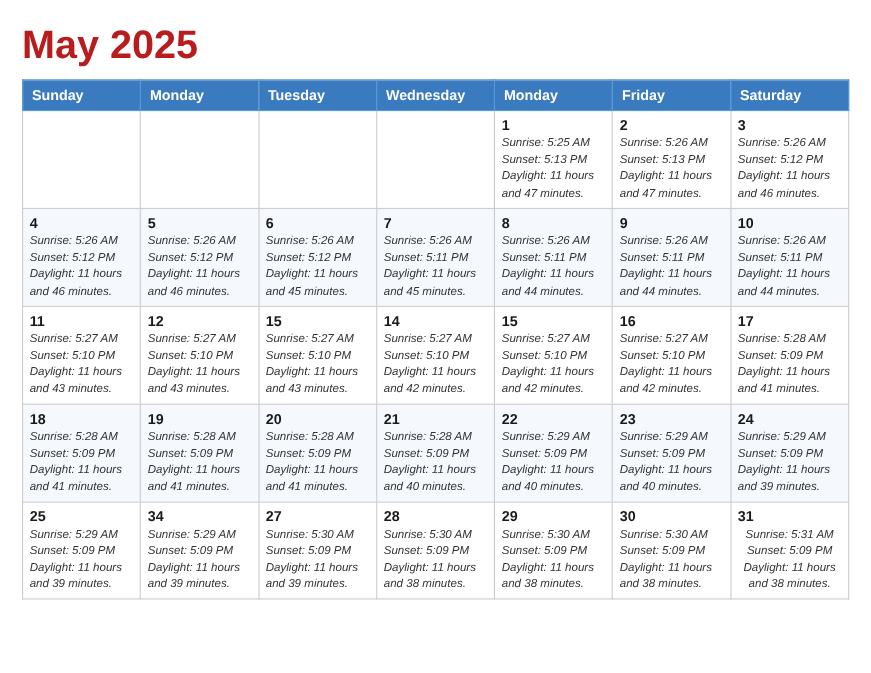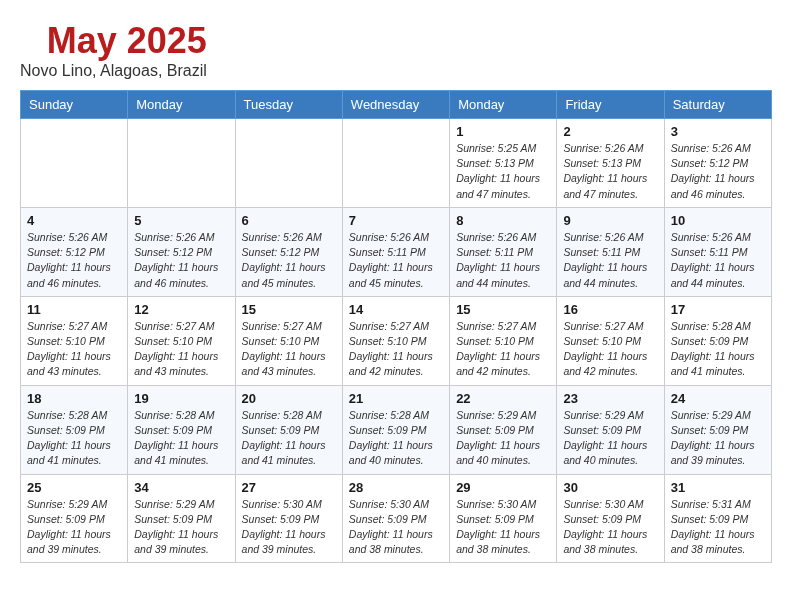--- a/index.html
+++ b/index.html
@@ -50,21 +50,21 @@
       width: 100%;
       border-collapse: collapse;
       font-size: 11px;
     }
     thead tr th {
       background: #3a7abf;
       color: #fff;
       text-align: left;
       padding: 6px 8px;
       font-size: 13px;
-      font-weight: normal;
+      font-weight: bold;
       border: 1px solid #5a9ad4;
     }
     tbody tr td {
       border: 1px solid #ccc;
       vertical-align: top;
       padding: 5px 6px;
       width: calc(100%/7);
       height: 80px;
       background: #fff;
     }
@@ -87,21 +87,20 @@
     .empty-cell {
       background: #fff !important;
     }
   </style>
 </head>
 <body>
 
 <div class="header">
   <div class="title-block">
     <div class="month-title">May 2025</div>
-    <div class="subtitle">Novo Lino, Alagoas, Brazil</div>
   </div>
 </div>
 
 <table>
   <thead>
     <tr>
     <th>Sunday</th>
         <th>Monday</th>
         <th>Tuesday</th>
         <th>Wednesday</th>
@@ -329,20 +328,20 @@
         </td>
         <td>
           <span class="day-num">30</span>
           <div class="day-info" style="white-space: pre-line;">Sunrise: 5:30 AM
 Sunset: 5:09 PM
 Daylight: 11 hours
 and 38 minutes.</div>
         </td>
         <td>
           <span class="day-num">31</span>
-          <div class="day-info" style="white-space: pre-line;">Sunrise: 5:31 AM
+          <div class="day-info" style="white-space: pre-line; text-align: center;">Sunrise: 5:31 AM
 Sunset: 5:09 PM
 Daylight: 11 hours
 and 38 minutes.</div>
         </td>
       </tr>
     </tbody>
 </table>
 
 </body></html>

